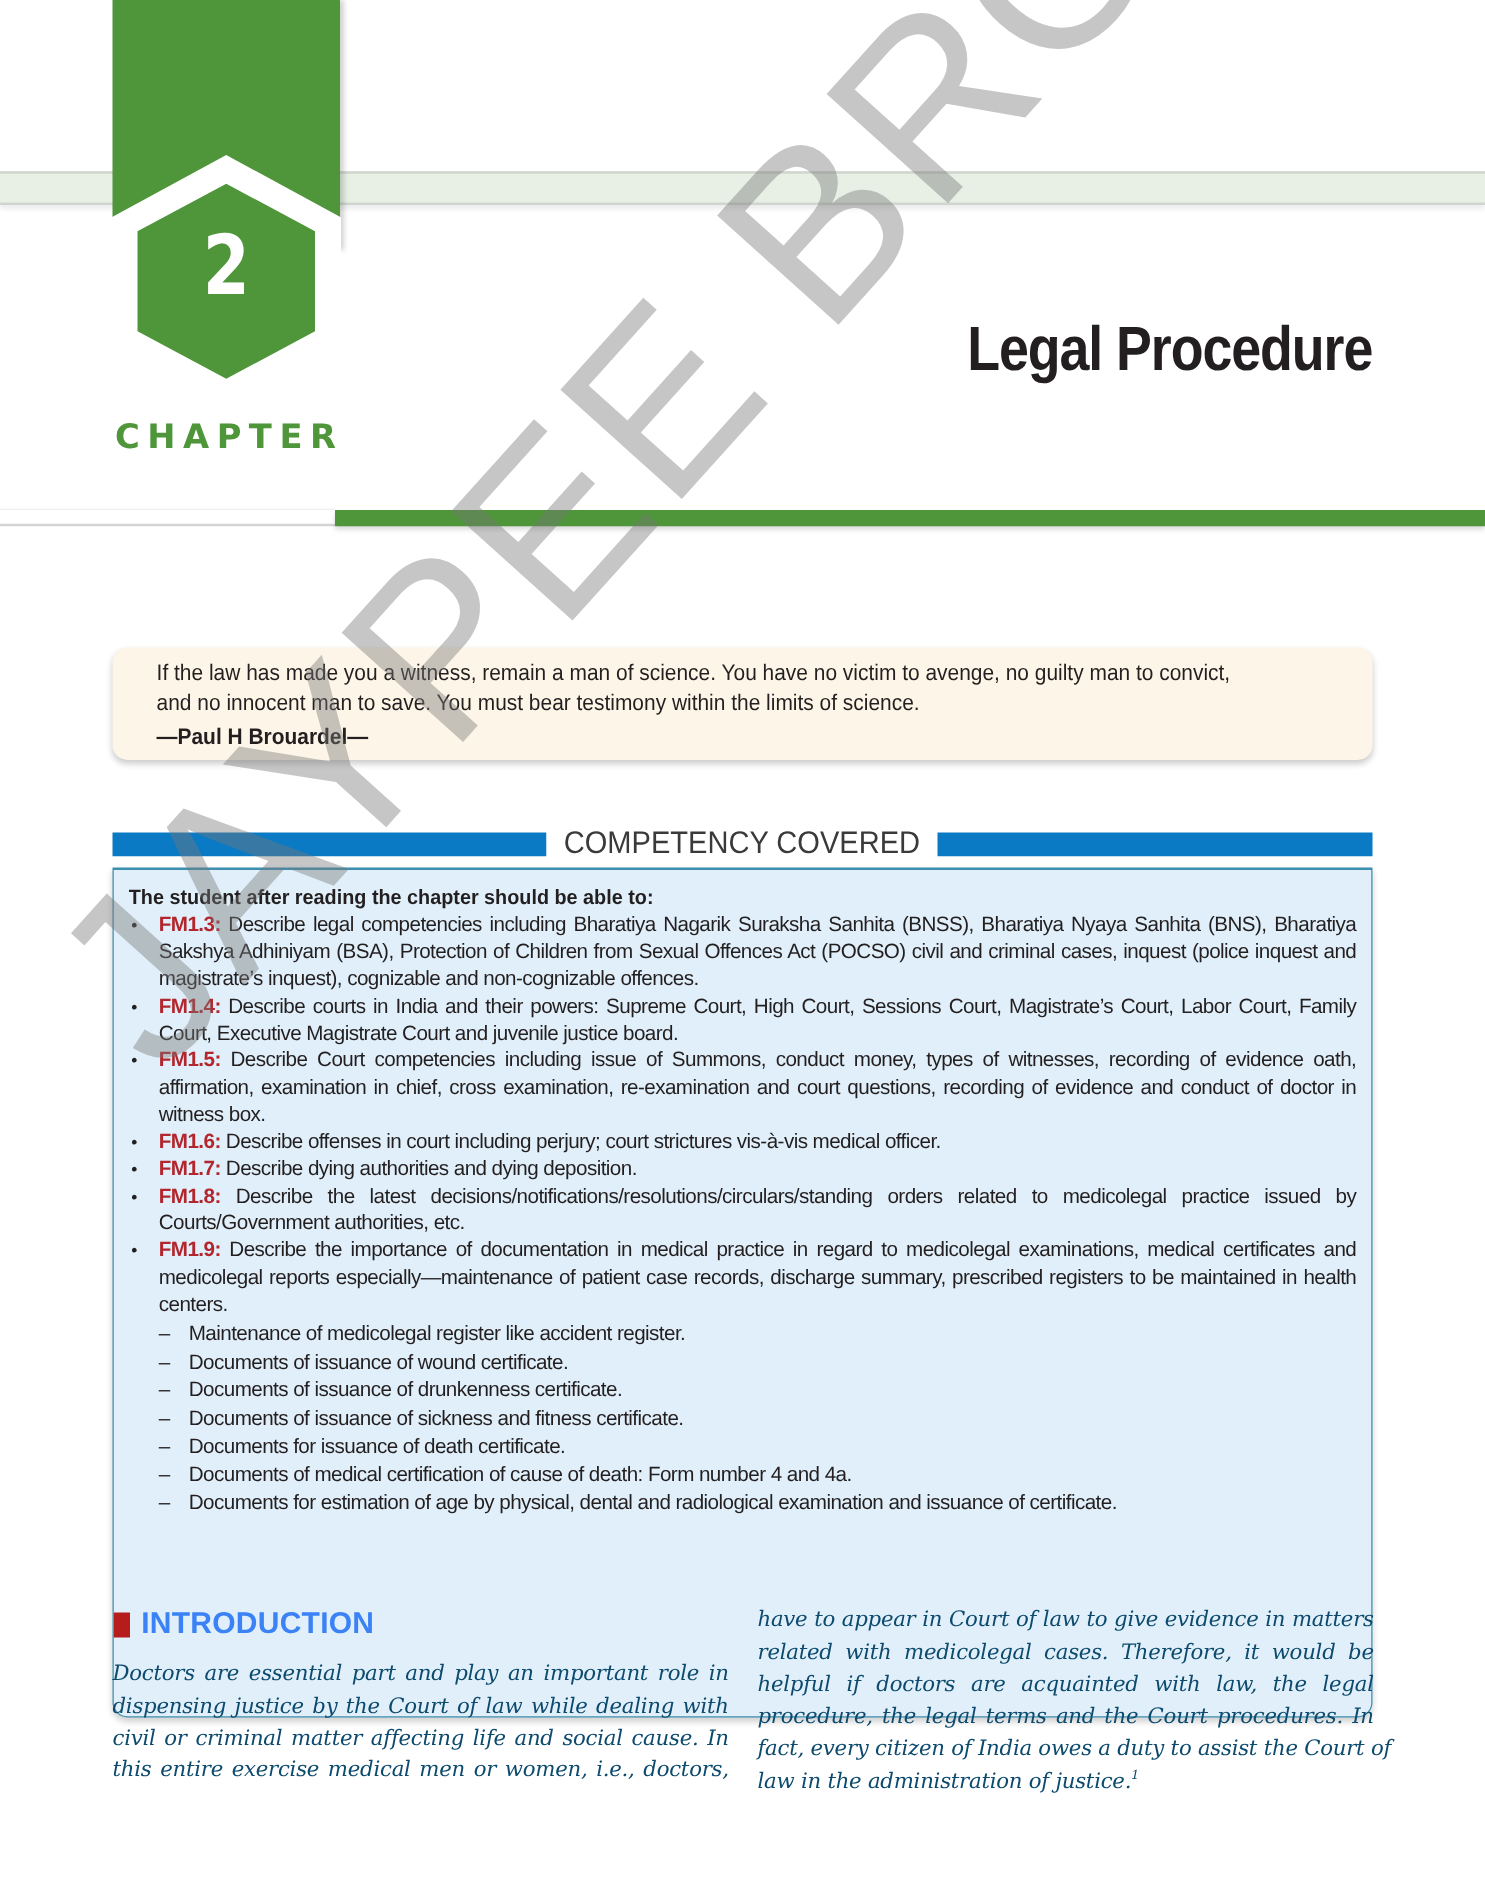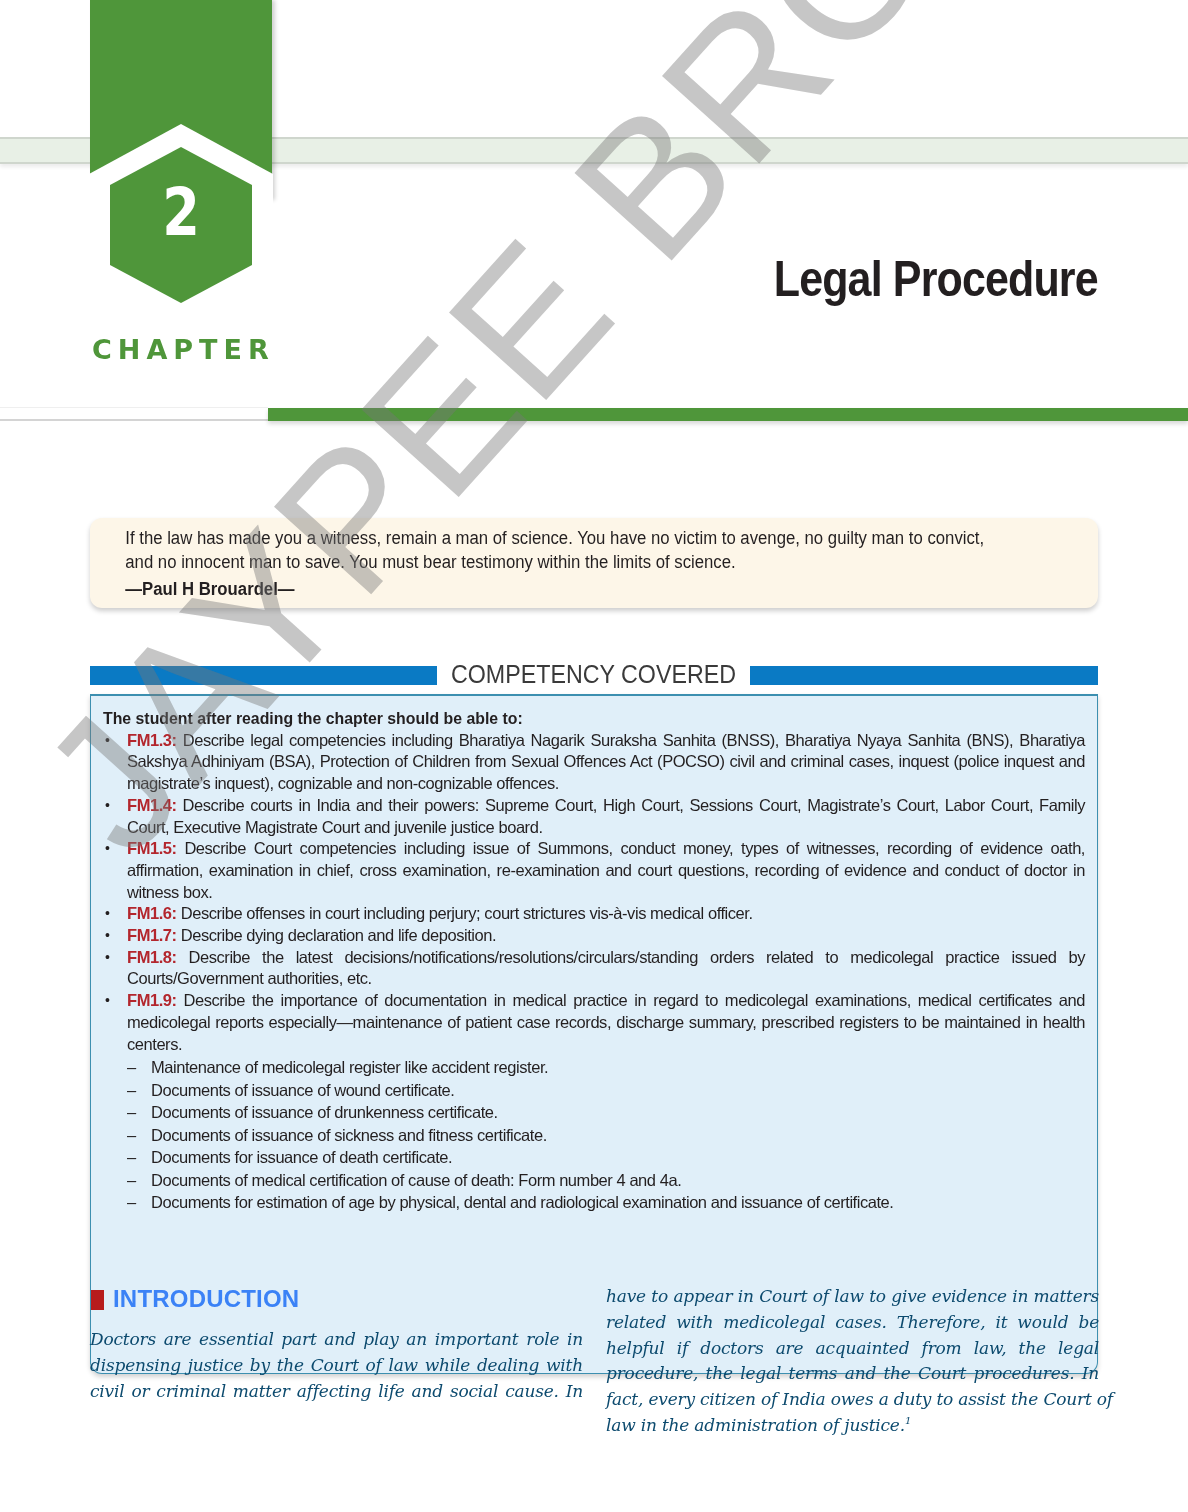--- a/index.html
+++ b/index.html
@@ -146,21 +146,21 @@
     <li class="comp-item">
       <span class="bullet">•</span>
       <span class="code">FM1.5:</span><span> Describe Court competencies including issue of Summons, conduct money, types of witnesses, recording of evidence oath, affirmation, examination in chief, cross examination, re-examination and court questions, recording of evidence and conduct of doctor in witness box.</span>
     </li>
     <li class="comp-item">
       <span class="bullet">•</span>
       <span class="code">FM1.6:</span><span> Describe offenses in court including perjury; court strictures vis-à-vis medical officer.</span>
     </li>
     <li class="comp-item">
       <span class="bullet">•</span>
-      <span class="code">FM1.7:</span><span> Describe dying declaration and life deposition.</span>
+      <span class="code">FM1.7:</span><span> Describe dying authorities and dying deposition.</span>
     </li>
     <li class="comp-item">
       <span class="bullet">•</span>
       <span class="code">FM1.8:</span><span> Describe the latest decisions/notifications/resolutions/circulars/standing orders related to medicolegal practice issued by Courts/Government authorities, etc.</span>
     </li>
     <li class="comp-item">
       <span class="bullet">•</span>
       <span class="code">FM1.9:</span><span> Describe the importance of documentation in medical practice in regard to medicolegal examinations, medical certificates and medicolegal reports especially—maintenance of patient case records, discharge summary, prescribed registers to be maintained in health centers.</span>
       <ul class="sub-list">
         <li class="sub-item"><span class="dash">–</span><span>Maintenance of medicolegal register like accident register.</span></li>
@@ -175,24 +175,25 @@
   </ul>
 </div>
 
 <div class="intro-marker"></div>
 <div class="intro-heading">INTRODUCTION</div>
 
 <div class="body-col col-left">
   <span class="line">Doctors are essential part and play an important role in</span>
   <span class="line">dispensing justice by the Court of law while dealing with</span>
   <span class="line">civil or criminal matter affecting life and social cause. In</span>
+  <span class="line">this entire exercise medical men or women, i.e., doctors,</span>
 </div>
 
 <div class="body-col col-right">
   <span class="line">have to appear in Court of law to give evidence in matters</span>
   <span class="line">related with medicolegal cases. Therefore, it would be</span>
-  <span class="line">helpful if doctors are acquainted from law, the legal</span>
+  <span class="line">helpful if doctors are acquainted with law, the legal</span>
   <span class="line">procedure, the legal terms and the Court procedures. In</span>
   <span class="line">fact, every citizen of India owes a duty to assist the Court of</span>
   <span class="line last"><span>law in the administration of justice.</span><sup>1</sup></span>
 </div>
 
 <div class="watermark">JAYPEE BROTHERS</div>
 
 </body></html>

